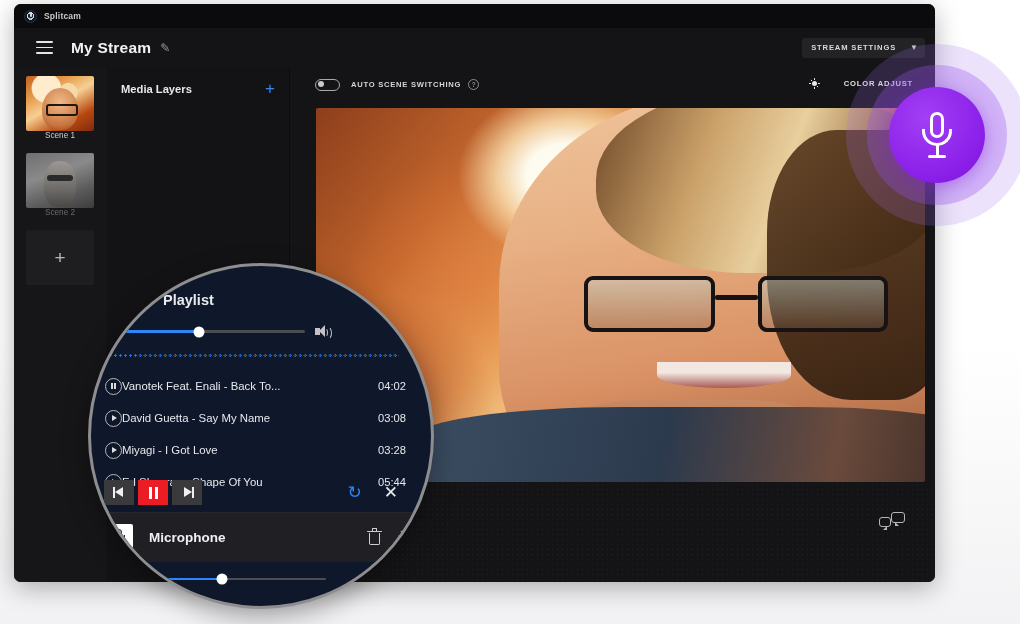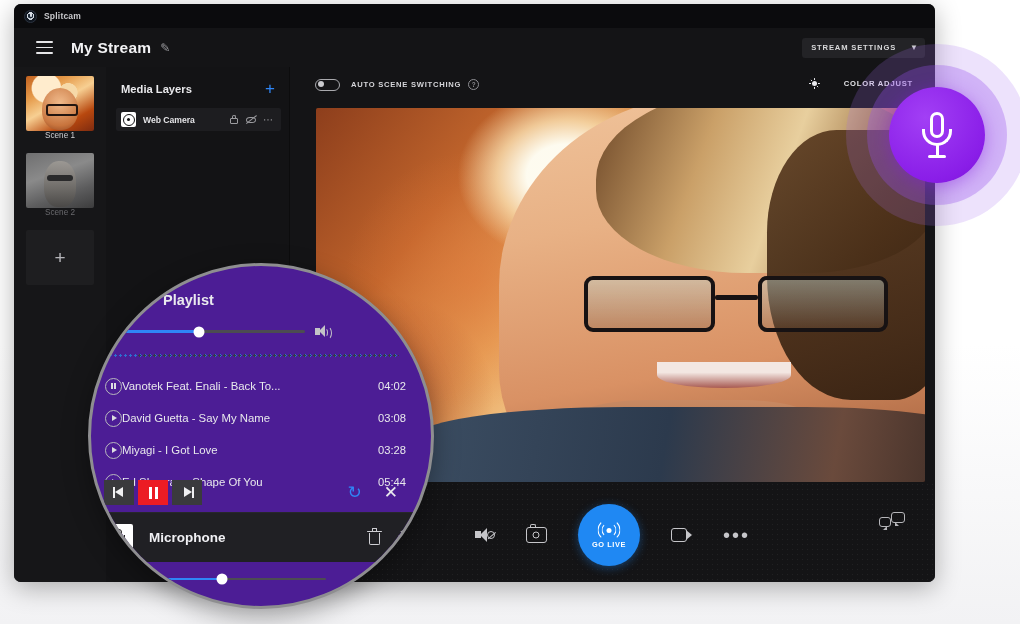--- a/index.html
+++ b/index.html
@@ -150,21 +150,21 @@
   .ic-chat{width:21px;height:17px;position:relative;color:#b6b6ba;}
   .ic-chat .b1{position:absolute;left:0;top:0;width:14px;height:11px;border:1.5px solid currentColor;border-radius:3px;box-sizing:border-box;}
   .ic-chat .b1::after{content:"";position:absolute;left:3px;bottom:-4px;width:0;height:0;border-left:4px solid currentColor;border-top:4px solid transparent;}
   .ic-chat .b2{position:absolute;right:0;top:5px;width:12px;height:10px;border:1.5px solid currentColor;border-radius:3px;box-sizing:border-box;background:#141416;}
   .ic-chat .b2::after{content:"";position:absolute;right:3px;bottom:-4px;width:0;height:0;border-right:4px solid currentColor;border-top:4px solid transparent;}
   
   .dots-tex{position:absolute;inset:0;pointer-events:none;
      background-image:radial-gradient(rgba(255,255,255,.055) .7px,transparent .8px);background-size:5px 5px;}
   
   #magnifier{position:absolute;left:88px;top:263px;width:340px;height:340px;border-radius:50%;
-     background:#4c1d95;border:3px solid #8e8e90;overflow:hidden;box-shadow:0 8px 26px rgba(0,0,0,.35);}
+     background:#0f172a;border:3px solid #8e8e90;overflow:hidden;box-shadow:0 8px 26px rgba(0,0,0,.35);}
   #mag-inner{position:absolute;left:0;top:0;width:340px;height:340px;}
   #mag-playlist-title{position:absolute;left:72px;top:26px;color:#eaeaee;font-size:14.5px;font-weight:600;}
   #mag-volume{position:absolute;left:5px;top:58px;width:236px;display:flex;align-items:center;gap:10px;}
   .spk-ico{width:17px;height:15px;position:relative;color:#c3c3c7;flex:none;}
   .spk-ico .box{position:absolute;left:0;top:4px;width:5px;height:7px;background:currentColor;}
   .spk-ico .cn{position:absolute;left:4px;top:1px;width:0;height:0;border-top:6.5px solid transparent;border-bottom:6.5px solid transparent;border-right:6px solid currentColor;}
   .spk-ico .w1,.spk-ico .w2{position:absolute;border:1.3px solid currentColor;border-radius:50%;border-left-color:transparent;border-top-color:transparent;border-bottom-color:transparent;}
   .spk-ico .w1{right:4px;top:4px;width:5px;height:7px;}
   .spk-ico .w2{right:0px;top:1.5px;width:8px;height:12px;}
   .vol-track{flex:1;height:2.2px;background:#4c4c52;border-radius:2px;position:relative;cursor:pointer;}
@@ -267,31 +267,20 @@
     <div id="add-scene">
       <span class="plus">+</span>
     </div>
   </div>
 
   <div id="layers-panel">
     <div id="layers-head">
       <div id="layers-title">Media Layers</div>
       <div id="layers-add">+</div>
     </div>
-    <div class="layer-row">
-      <div class="layer-ico">
-          <div class="ring"></div>
-        </div>
-      <div class="layer-name">Web Camera</div>
-      <div class="layer-acts">
-        <span class="ic ic-lock"></span>
-        <span class="ic ic-eyeoff"></span>
-        <span class="ic-dots">⋯</span>
-      </div>
-    </div>
   </div>
 
   <div id="stage">
     <div id="autoscene-bar">
       <div class="toggle">
           <span class="knob"></span>
         </div>
       <div id="autoscene-label">AUTO SCENE SWITCHING</div>
       <div id="autoscene-info">?</div>
     </div>
@@ -310,47 +299,20 @@
       <div class="vp-smile"></div>
       <div class="vp-glasses">
         <span class="lens l"></span>
           <span class="bridge"></span>
           <span class="lens r"></span>
       </div>
     </div>
 
     <div id="bottombar">
       <div class="dots-tex"></div>
-      <div id="bottom-center">
-        <div class="bi">
-          <span class="ic-mute">
-              <i class="cone"></i>
-              <i class="spk"></i>
-              <i class="x"></i>
-            </span>
-        </div>
-        <div class="bi">
-            <span class="ic-cam"></span>
-          </div>
-        <div id="go-live">
-          <span class="wave">
-            <i class="arc a2"></i>
-              <i class="arc a1"></i>
-              <i class="dot"></i>
-          </span>
-          <span class="lbl">GO LIVE</span>
-        </div>
-        <div class="bi">
-          <span class="ic-vid">
-              <i class="body"></i>
-              <i class="tri"></i>
-            </span>
-        </div>
-        <div class="bi ic-more">•••</div>
-      </div>
       <div id="chat-btn">
         <span class="ic-chat"><i class="b1"></i><i class="b2"></i></span>
       </div>
     </div>
   </div>
 </div>
 
 <div id="magnifier">
   <div id="mag-inner">
     <div id="mag-playlist-title">Playlist</div>

